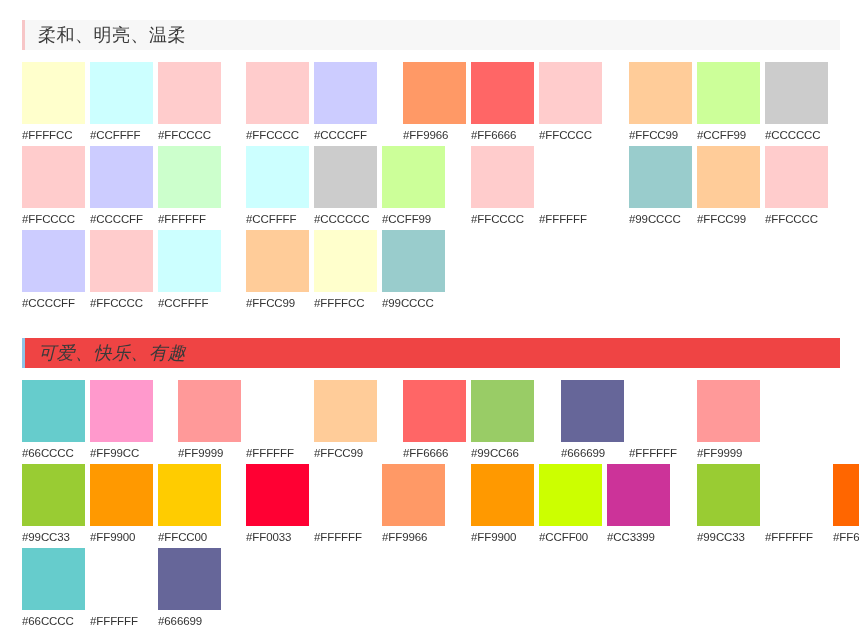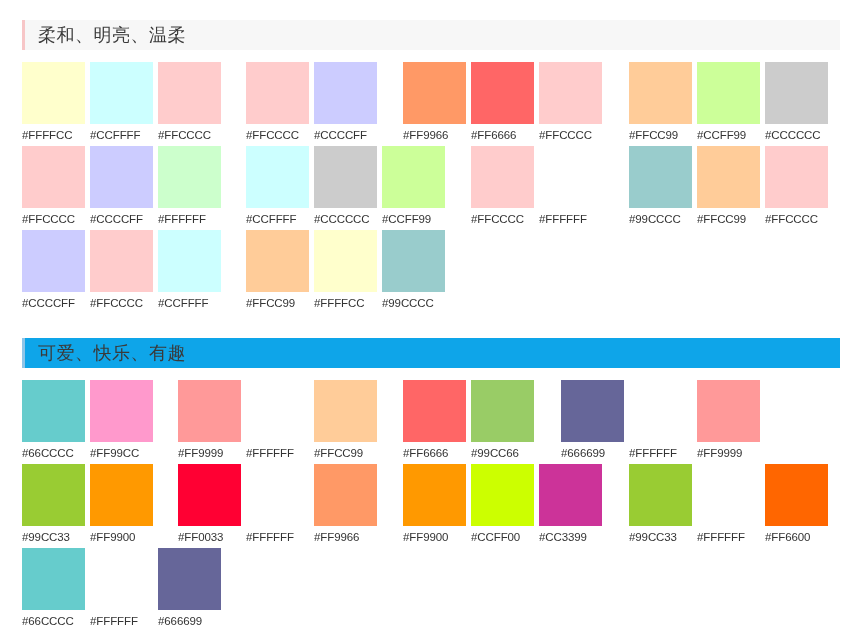--- a/index.html
+++ b/index.html
@@ -249,21 +249,21 @@
                 <div class="hexlabel">#99CCCC</div>
               </div>
             </div>
             <div class="group g3" style="width: 199px; flex: 0 0 199px;"></div>
             <div class="group g4" style="width: 199px; flex: 0 0 199px;"></div>
           </div>
         </div>
       </div>
       <div class="sec-gap"></div>
       <div class="section">
-        <div class="section-header" style="background: #0ea5e9;">
+        <div class="section-header" style="background: #ef4444; font-style: italic;">
           <div class="accent-bar" style="background: rgb(142, 197, 232);"></div>
           <div class="title">可爱、快乐、有趣</div>
         </div>
         <div class="swatch-rows">
           <div class="swatch-row">
             <div class="group g1">
               <div class="cell">
                 <div class="chip" style="background: rgb(102, 204, 204);"></div>
                 <div class="hexlabel">#66CCCC</div>
               </div>
@@ -314,20 +314,24 @@
           <div class="swatch-row">
             <div class="group g1">
               <div class="cell">
                 <div class="chip" style="background: rgb(153, 204, 51);"></div>
                 <div class="hexlabel">#99CC33</div>
               </div>
               <div class="cell">
                 <div class="chip" style="background: rgb(255, 153, 0);"></div>
                 <div class="hexlabel">#FF9900</div>
               </div>
+              <div class="cell">
+                <div class="chip" style="background: rgb(255, 204, 0);"></div>
+                <div class="hexlabel">#FFCC00</div>
+              </div>
             </div>
             <div class="group g2">
               <div class="cell">
                 <div class="chip" style="background: rgb(255, 0, 51);"></div>
                 <div class="hexlabel">#FF0033</div>
               </div>
               <div class="cell">
                 <div class="chip blank" style="background: rgb(255, 255, 255);"></div>
                 <div class="hexlabel">#FFFFFF</div>
               </div>

